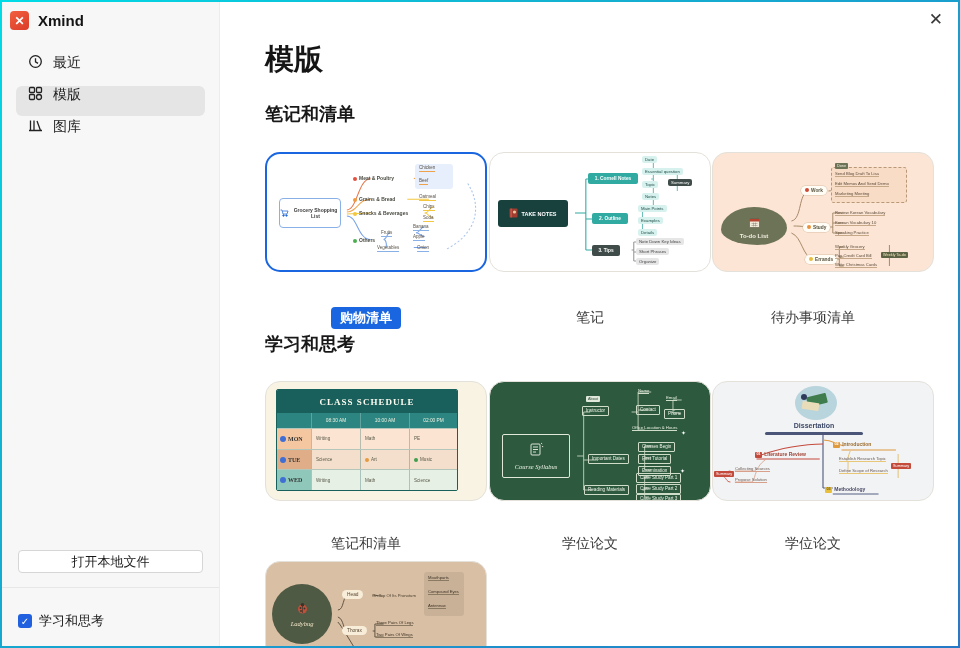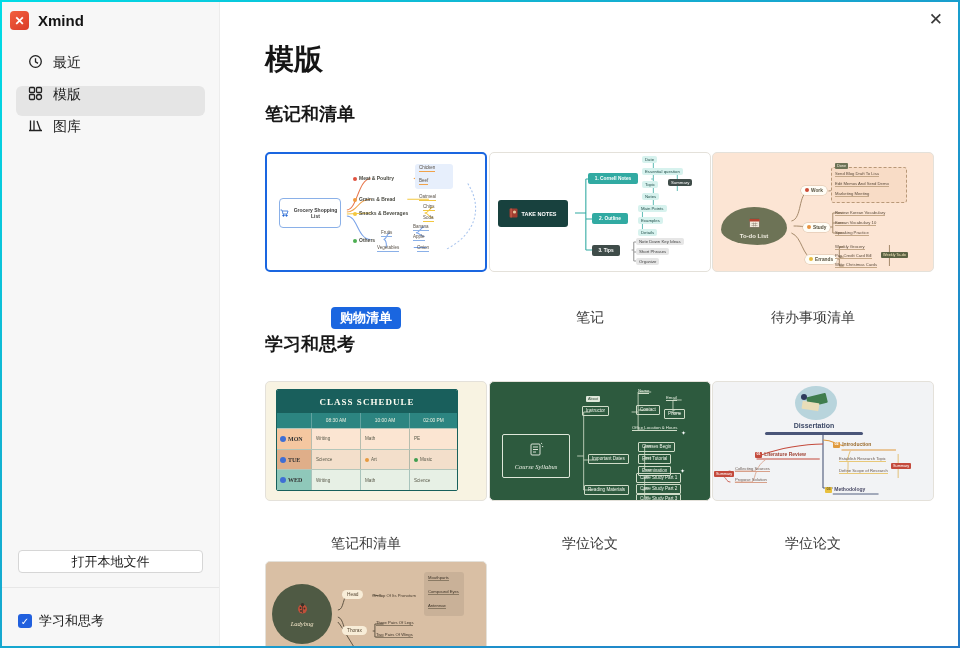--- a/index.html
+++ b/index.html
@@ -25,21 +25,21 @@
   .startup-row { position:absolute; top:610px; left:16px; display:flex; align-items:center; gap:7px; font-size:13px; color:#1a1a1a; }
   .checkbox { width:14px; height:14px; background:#2160de; border-radius:3px; color:#fff; font-size:10px;
               display:flex; align-items:center; justify-content:center; cursor:pointer; }
 
   
   .main { position:relative; flex:1; background:#fff; overflow:hidden; }
   .close-btn { position:absolute; top:7px; right:15px; font-size:17px; color:#3a3a3a; background:none; border:none; cursor:pointer; }
   .page-title { position:absolute; left:45px; top:38px; font-size:29px; font-weight:700; color:#151515; }
   .section-title { position:absolute; font-size:18px; font-weight:700; color:#181818; }
 
-  .card { position:absolute; width:222px; height:120px; border:1px solid #e4e1da; border-radius:5px;
+  .card { position:absolute; width:222px; height:120px; border:1px solid #e4e1da; border-radius:15px;
           overflow:hidden; background:#fff; cursor:pointer; }
   .card.selected { border:2px solid #1a66e0; }
   .thumb { position:relative; width:100%; height:100%; }
   .lines { position:absolute; left:0; top:0; width:100%; height:100%; }
   .tpl-label { position:absolute; width:202px; text-align:center; font-size:14px; color:#3c3c3c;margin-top:20px; }
   .pill-label { display:inline-block; background:#1a66e0; color:#fff; font-weight:700; font-size:13px;
                 padding:2px 9px; border-radius:4px; }
 
   .t { position:absolute; white-space:nowrap; line-height:1.25; }
   .dot { display:inline-block; width:4px; height:4px; border-radius:50%; margin-right:2px; vertical-align:middle; }

